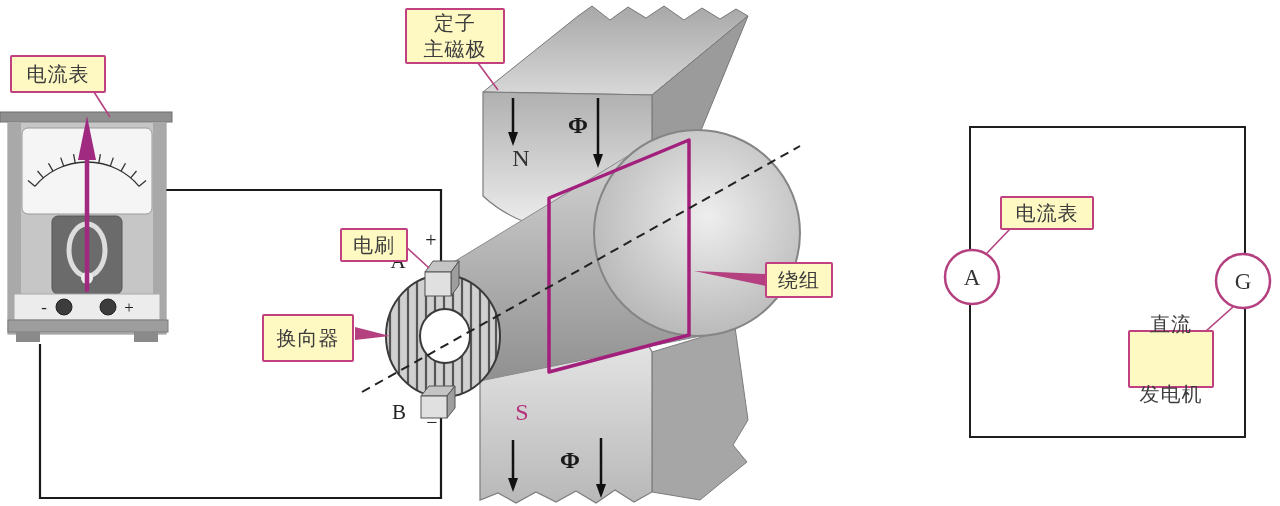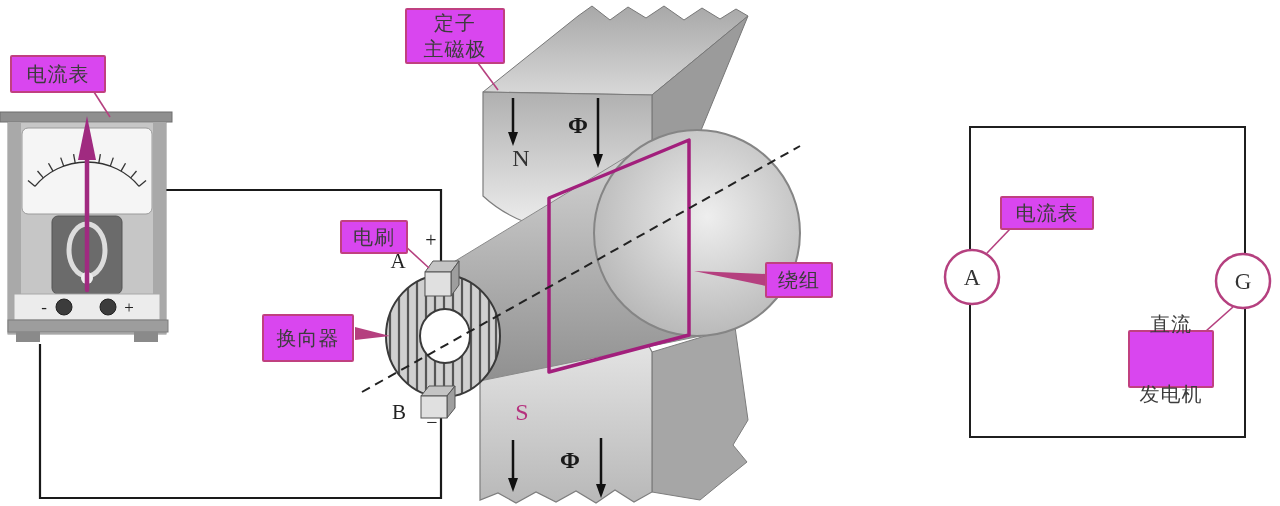--- a/index.html
+++ b/index.html
@@ -1,28 +1,28 @@
 <!DOCTYPE html>
 <html><head>
 <meta charset="utf-8">
 <style>
   html,body { margin:0; padding:0; background:#fff; }
   body { font-family:"Liberation Sans","DejaVu Sans",sans-serif; }
   .stage { position:relative; width:1280px; height:506px; background:#ffffff; overflow:hidden; }
   svg.layer { position:absolute; left:0; top:0; z-index:1; }
   .callout {
     position:absolute; box-sizing:border-box; z-index:2;
-    border:2px solid #c04080; background:#d946ef; color:#3c3c3c;
+    border:2px solid #c04080; background:#fef9c3; color:#3c3c3c;
     font-size:20px; line-height:1.3; letter-spacing:1px; text-align:center;
     display:flex; flex-direction:column; justify-content:center; align-items:center;
     border-radius:2px;
   }
   .co-meter-left   { left:10px;   top:55px;  width:96px;  height:38px; }
   .co-stator       { left:405px;  top:8px;   width:100px; height:56px; }
-  .co-brush        { left:340px;  top:220px; width:68px;  height:34px; }
+  .co-brush        { left:340px;  top:228px; width:68px;  height:34px; }
   .co-commutator   { left:262px;  top:314px; width:92px;  height:48px; }
   .co-winding      { left:765px;  top:262px; width:68px;  height:36px; }
   .co-ammeter-r    { left:1000px; top:196px; width:94px;  height:34px; }
   .co-dcgen        { left:1128px; top:330px; width:86px;  height:58px;gap:44px; }
   .watermark {
     position:absolute; left:1022px; top:450px; z-index:2;
     font-family:"Liberation Serif","DejaVu Serif",serif;
     font-size:31px; font-weight:bold; color:#4a4a4a; letter-spacing:2px;
   }
   .serif { font-family:"Liberation Serif","DejaVu Serif",serif; }

